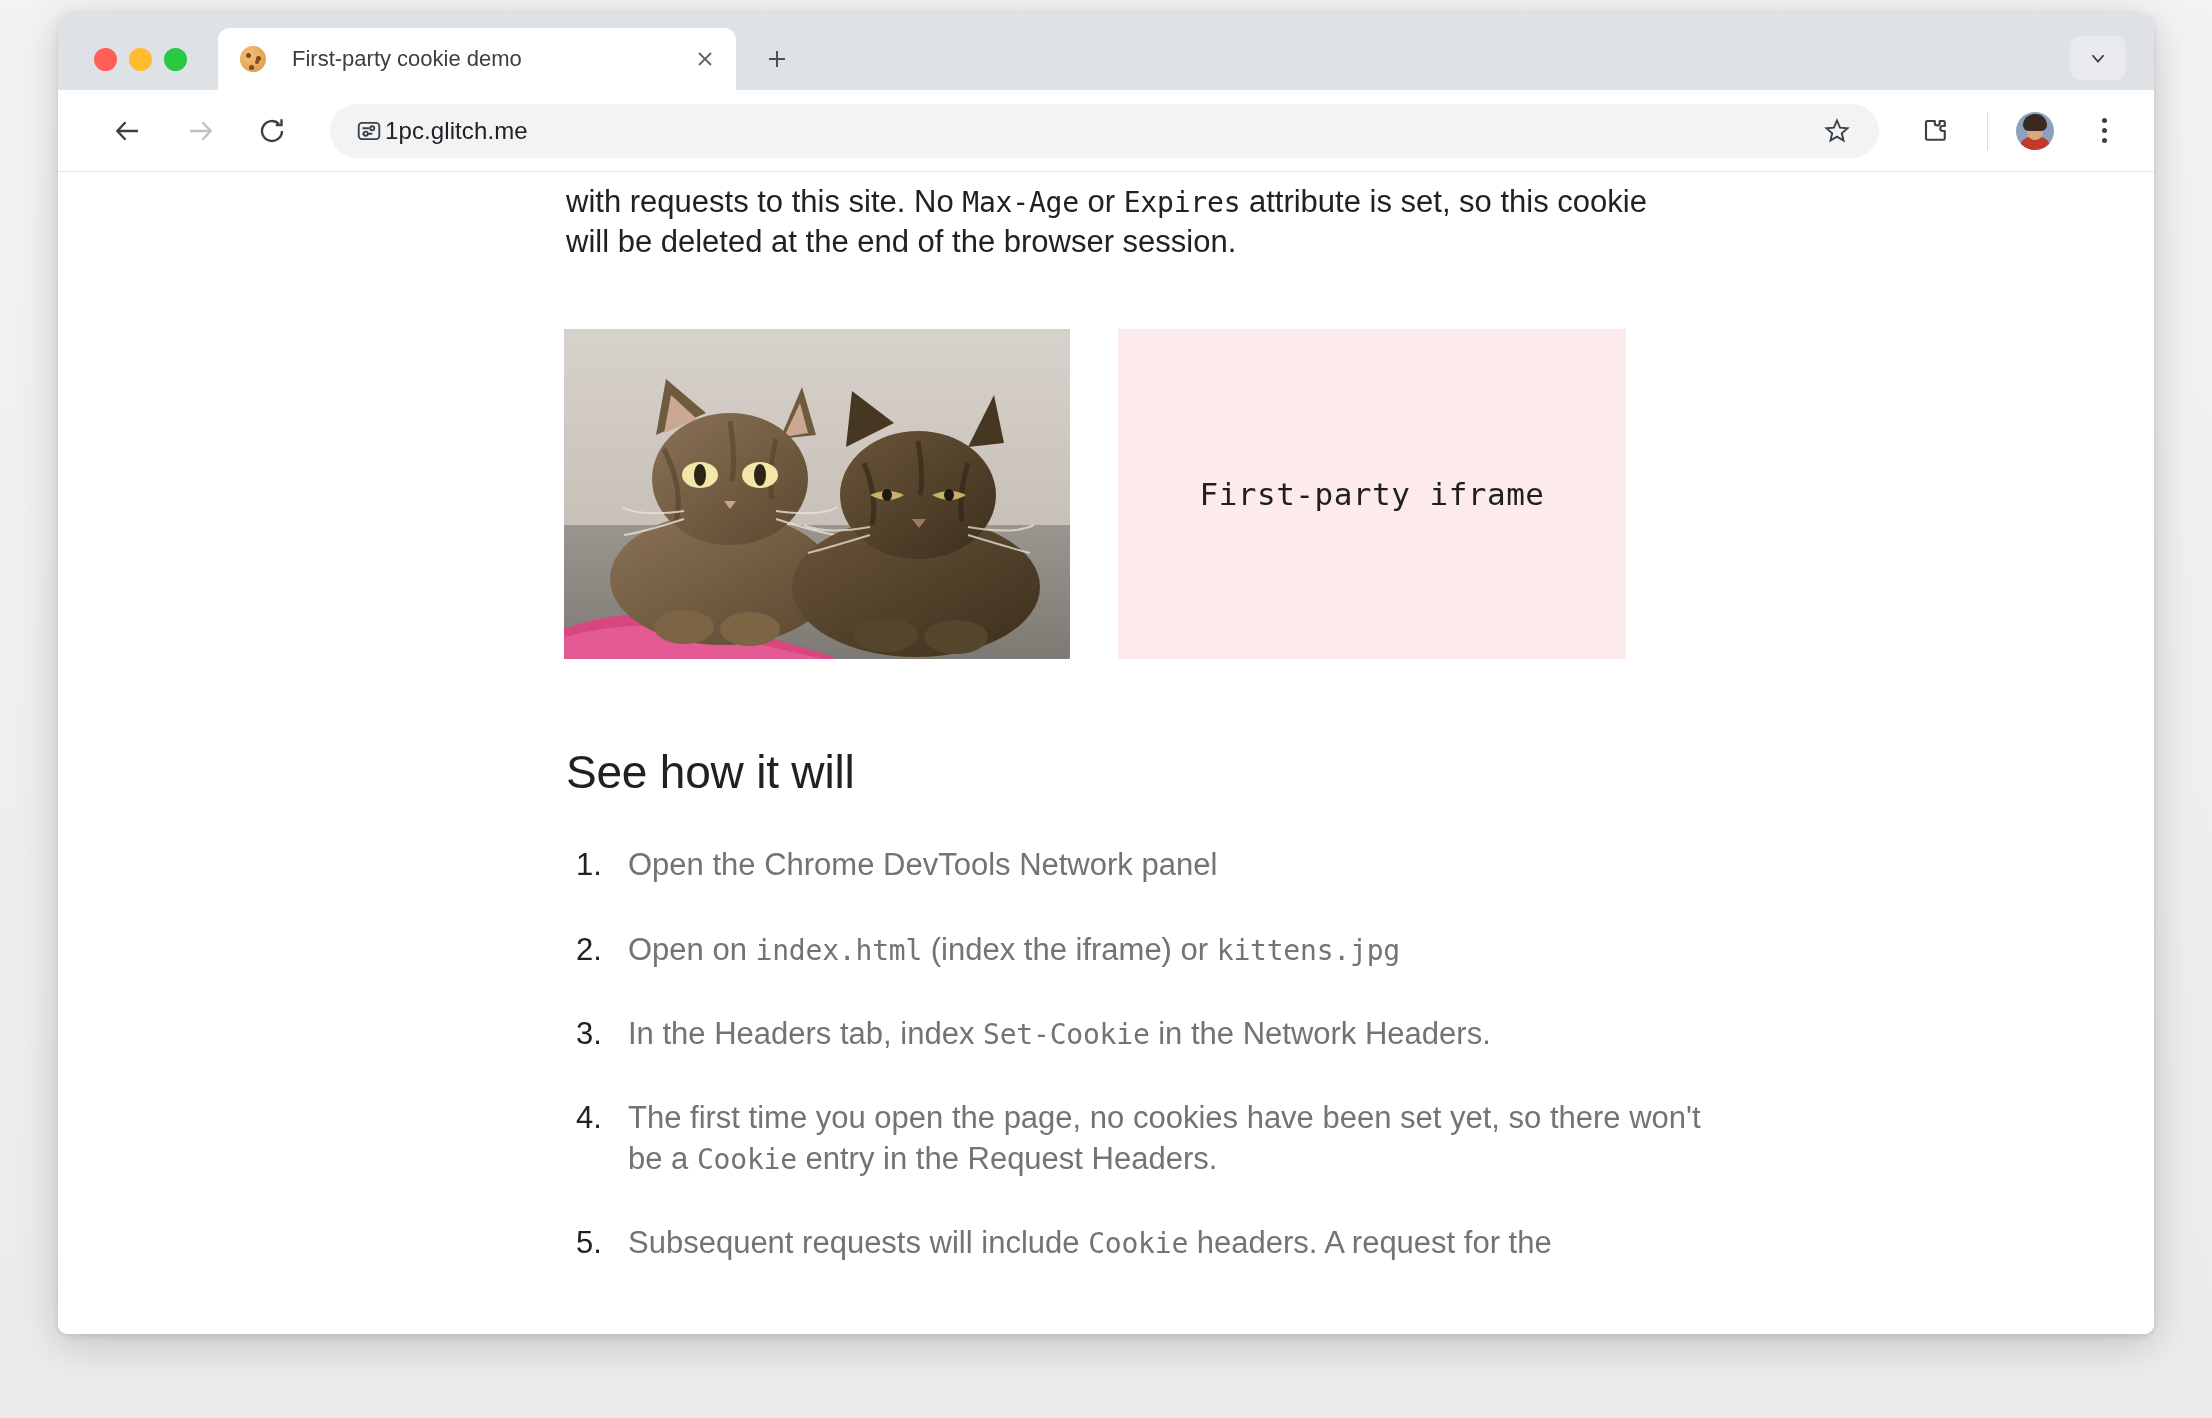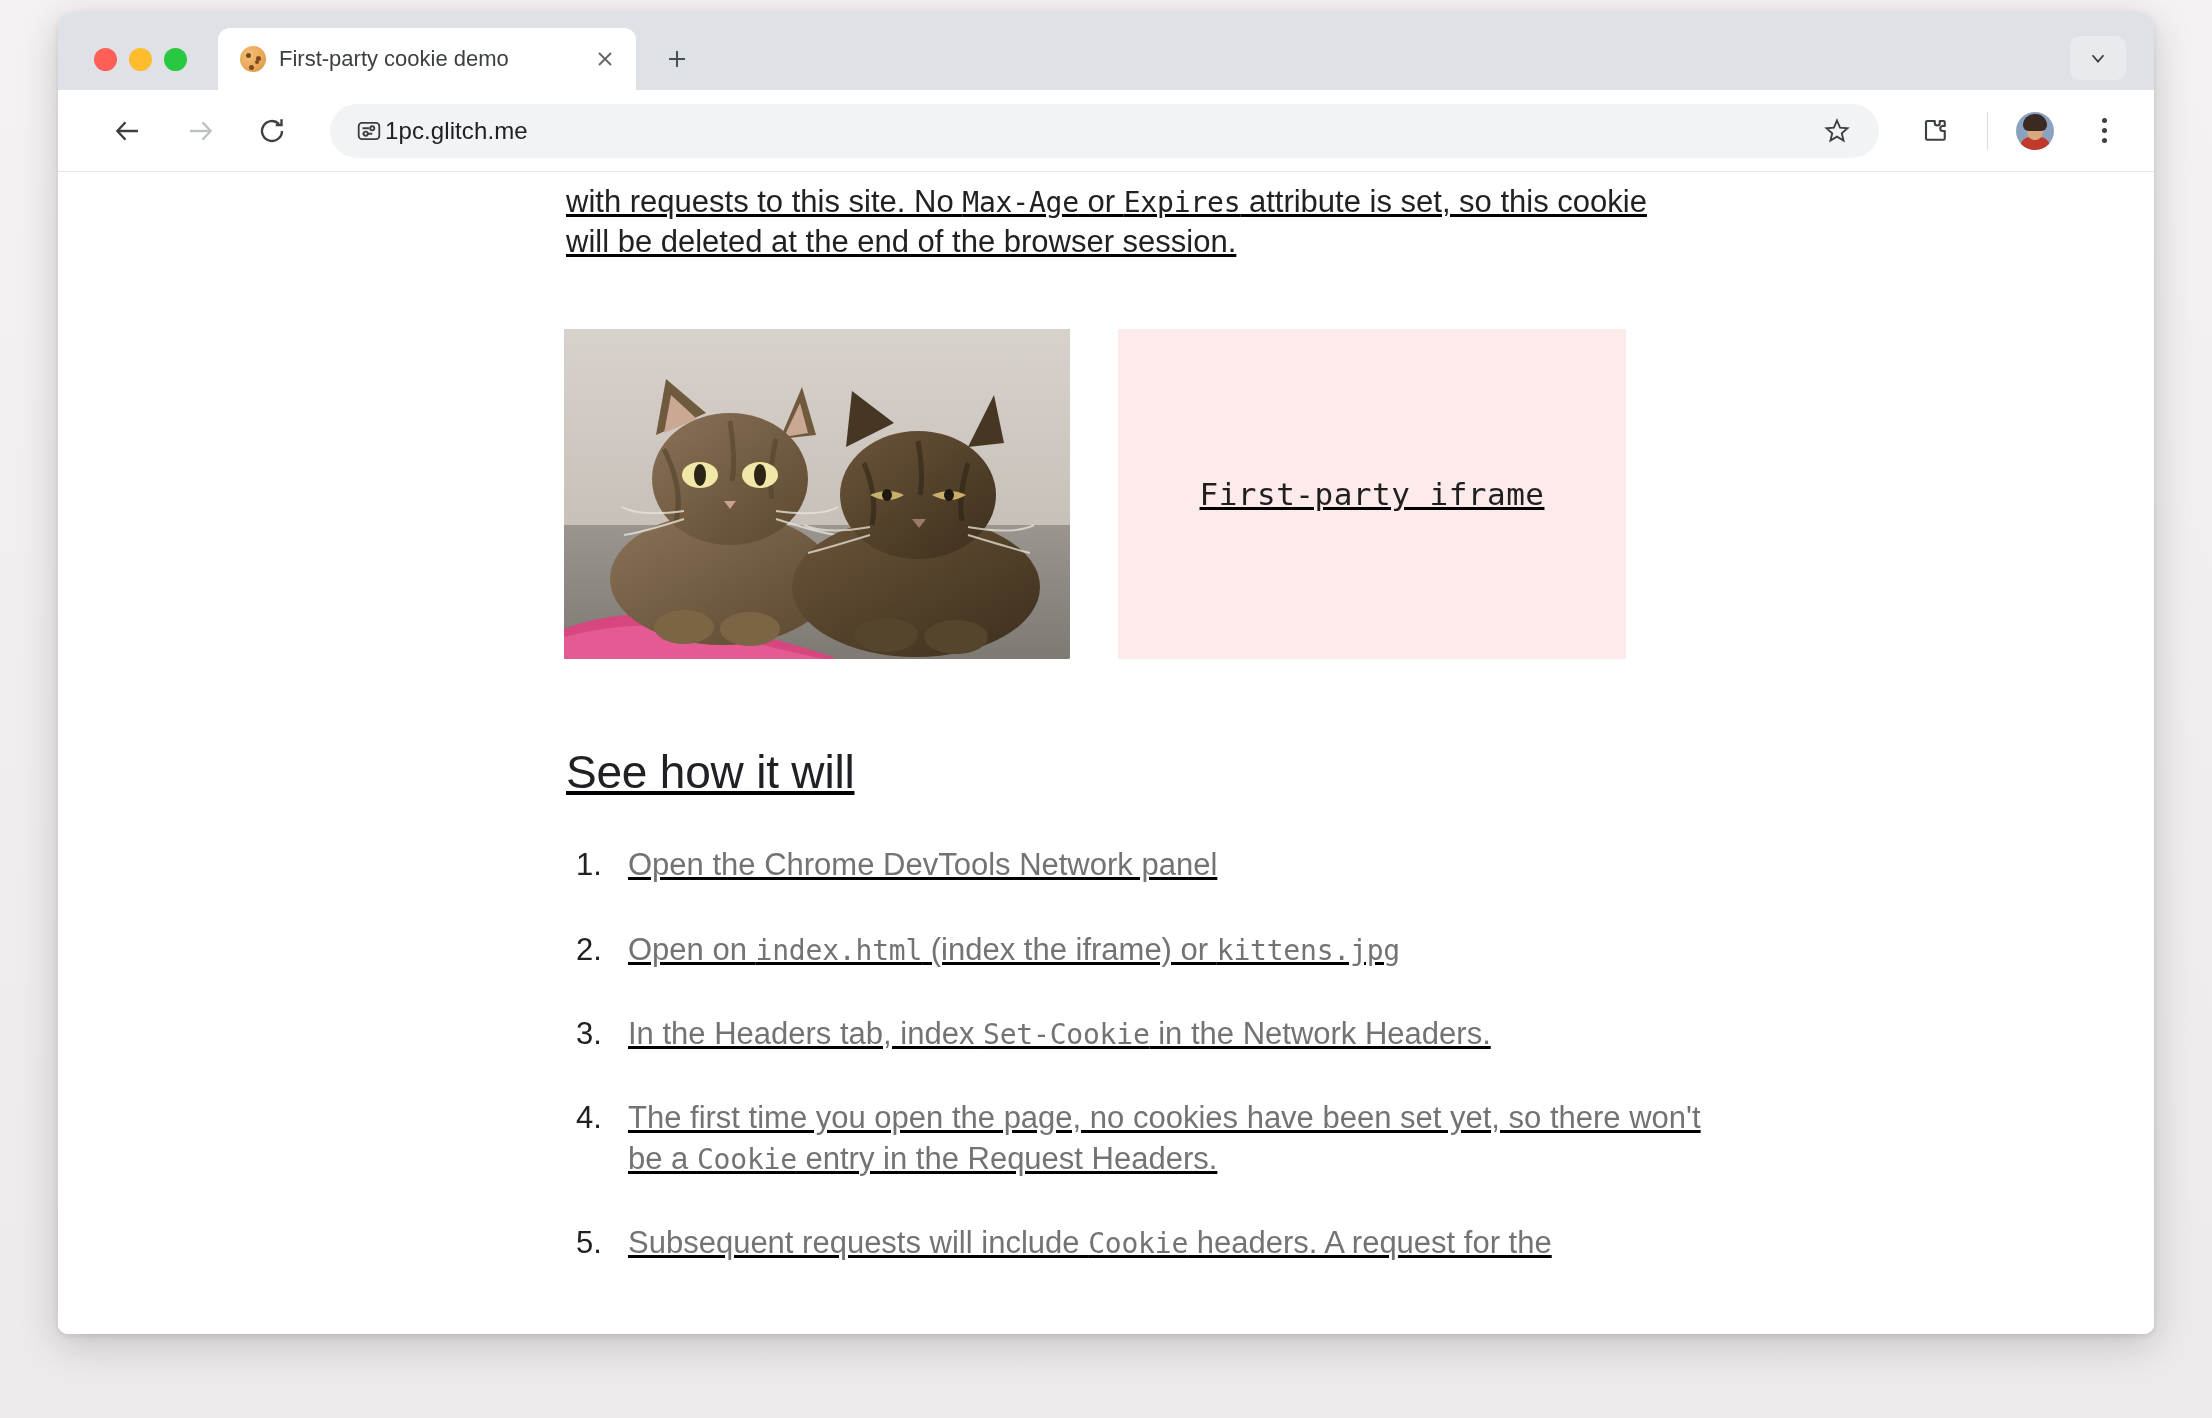--- a/index.html
+++ b/index.html
@@ -49,28 +49,28 @@
   .wc {
     width: 23px; height: 23px; border-radius: 50%;
   }
   .wc.red { background: #ff5f57; }
   .wc.yellow { background: #febc2e; }
   .wc.green { background: #28c840; }
 
   .tab {
     position: relative;
     margin-left: 136px;
-    width: 418px;
+    width: 518px;
     height: 62px;
     background: #ffffff;
     border-radius: 12px 12px 0 0;
     display: flex;
     align-items: center;
     padding: 0 16px 0 22px;
-    gap: 13px;
+    gap: 26px;
   }
   .tab-favicon {
     width: 26px; height: 26px; border-radius: 50%;
     background: radial-gradient(circle at 35% 35%, #f5c07a 0%, #e8a75a 55%, #d9933f 100%);
     position: relative;
     flex: 0 0 auto;
   }
   .tab-favicon::before,
   .tab-favicon::after {
     content: "";
@@ -193,21 +193,20 @@
   
   .viewport {
     position: relative;
     height: calc(1322px - 78px - 82px);
     background: #ffffff;
     overflow: hidden;
   }
   .content {
     padding: 0 4px 0 0;
     position: relative;
-    text-decoration: underline;
   }
   .wrap {
     width: 1150px;
     margin-left: 508px;
     padding-top: 10px;
   }
   .para {
     font-size: 31px;
     line-height: 1.28;
     color: #202124;

